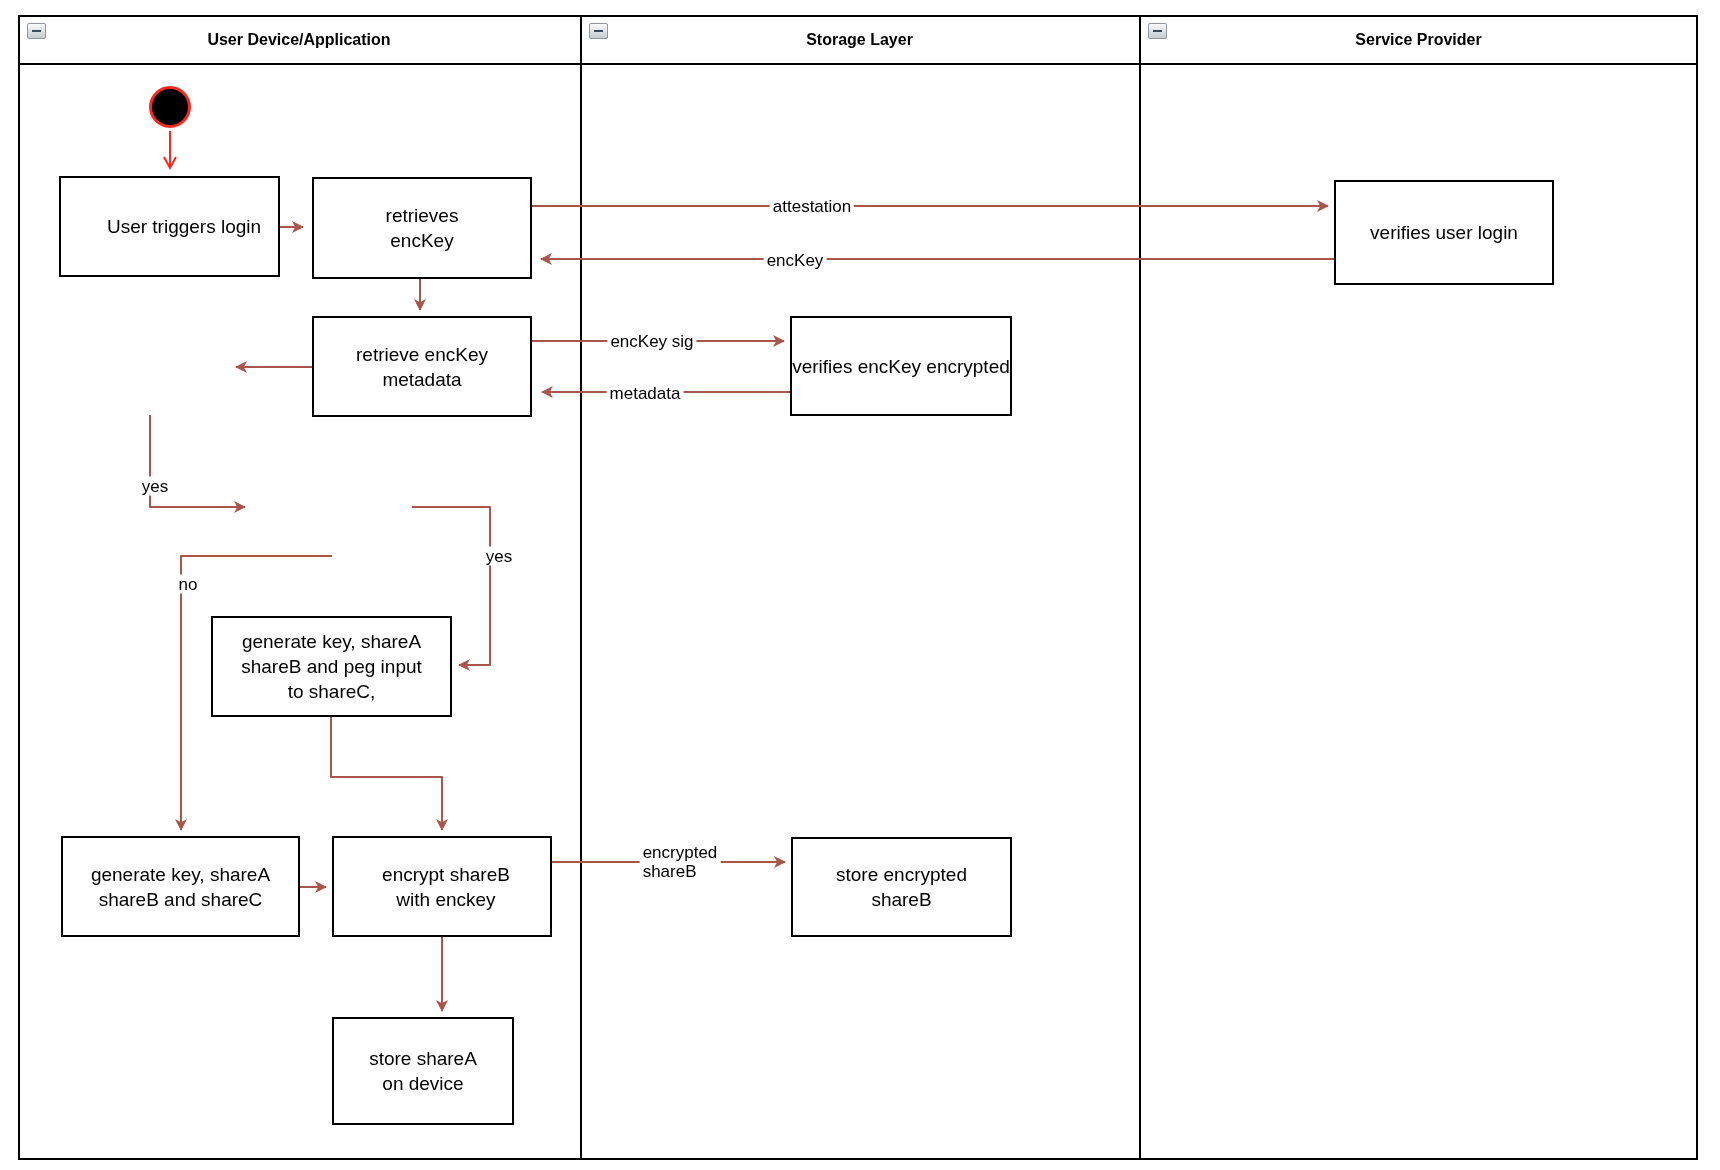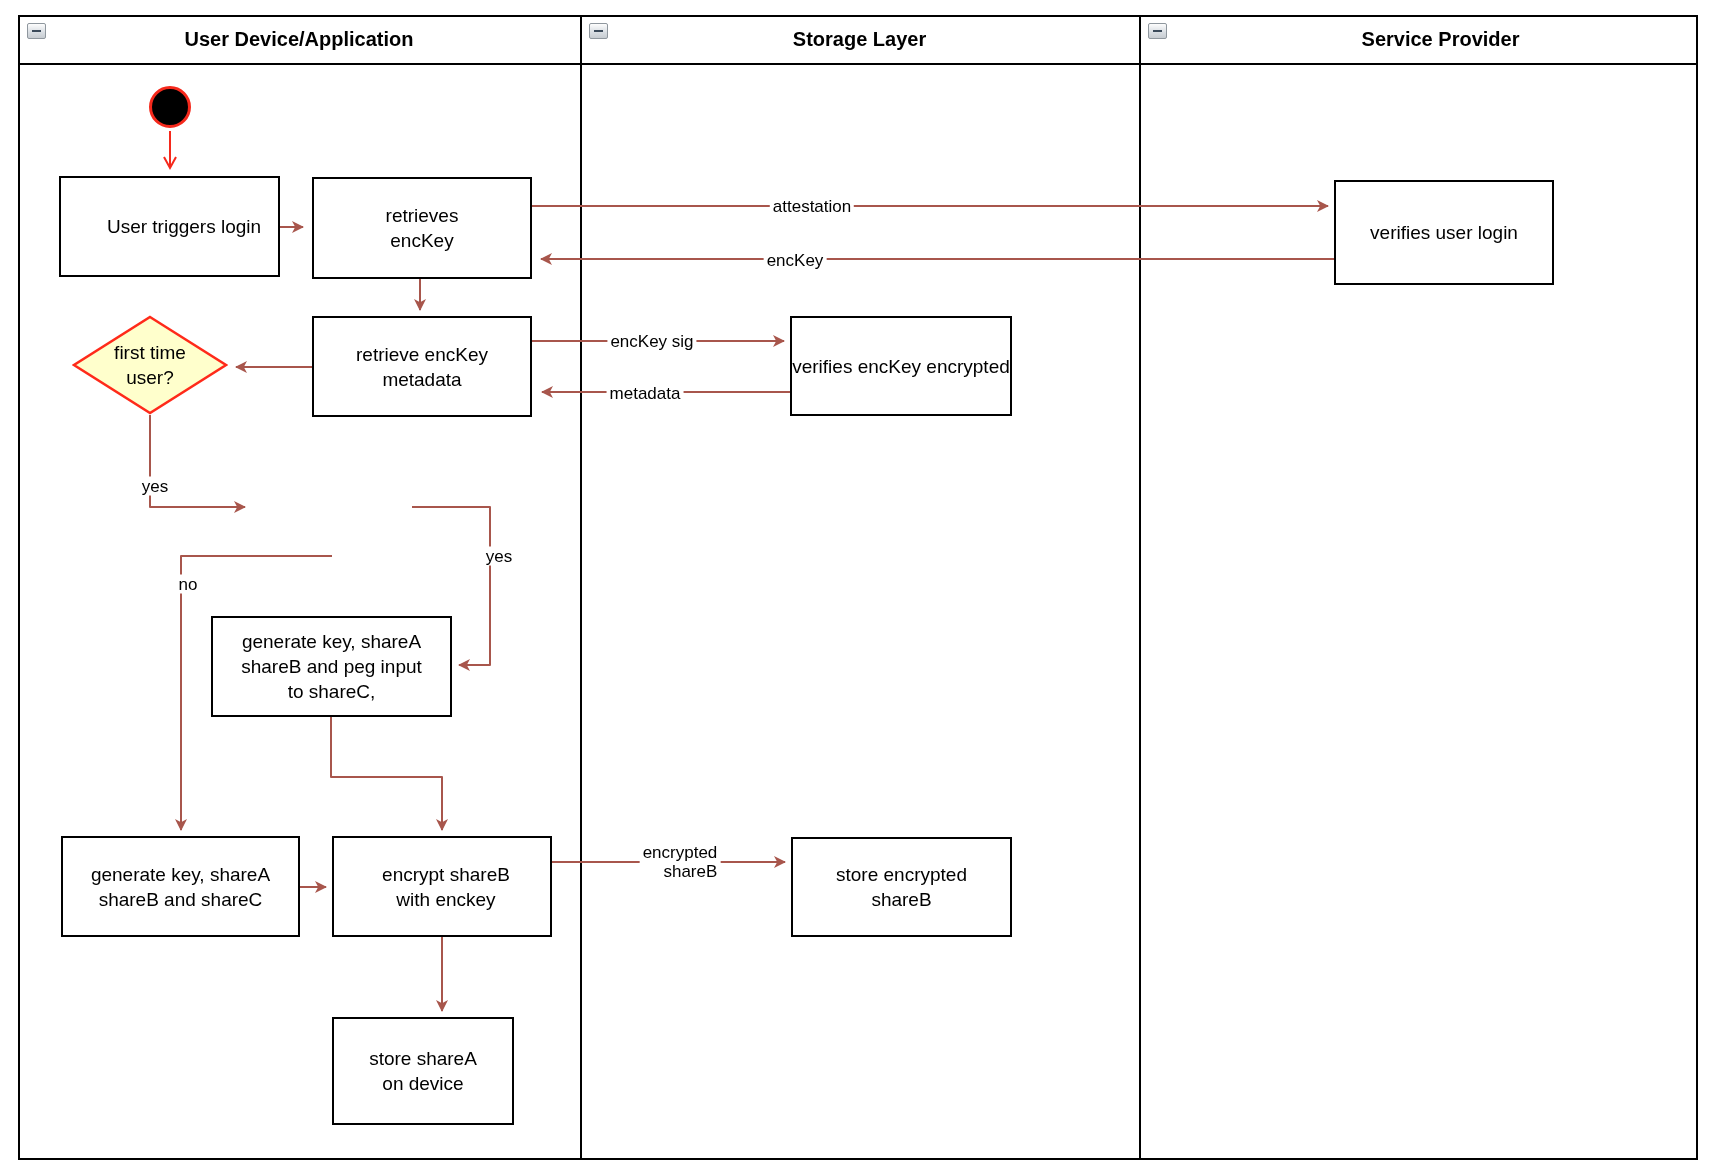--- a/index.html
+++ b/index.html
@@ -5,21 +5,21 @@
   html,body { margin:0; padding:0; background:#ffffff; }
   body { font-family: "Liberation Sans", sans-serif; }
   #canvas { position:relative; width:1720px; height:1170px; background:#ffffff; overflow:hidden; }
 
   
   .frame { position:absolute; left:18px; top:15px; width:1680px; height:1145px;
            border:2px solid #000; box-sizing:border-box; }
   .vline { position:absolute; top:15px; height:1145px; width:2px; background:#000; }
   .hline { position:absolute; left:18px; width:1680px; height:2px; background:#000; }
   .lane-title { position:absolute; height:65px; line-height:47px; text-align:center;
-                font-size:20px; font-weight:bold; color:#000; }
+                font-size:16px; font-weight:bold; color:#000; }
 
   .collapse-btn { position:absolute; width:19px; height:16px; box-sizing:border-box;
                   border:1px solid #8f979e; border-radius:2px;
                   background:linear-gradient(#fdfdfd,#d8dde2 60%,#c7ccd1);
                   display:flex; align-items:center; justify-content:center; }
   .collapse-btn .minus { width:9px; height:2px; background:#3b4a5a; display:block; }
 
   
   svg.edges { position:absolute; left:0; top:0; }
   path.edge { stroke:var(--edge,#a8564c); stroke-width:2; fill:none; stroke-linejoin:round; }
@@ -35,35 +35,35 @@
   .nowrap .node-label { white-space:nowrap; }
   .diamond svg { position:absolute; left:0; top:0; }
   .diamond polygon { fill:var(--diamond_fill,#ffffcc); stroke:var(--diamond_stroke,#ff2a1a); stroke-width:2.5; }
   .diamond .node-label { position:relative; }
   .start-node { position:absolute; width:36px; height:36px; border-radius:50%;
                 background:#000; border:3px solid var(--bright,#f5291c); box-sizing:content-box; }
 
   
   .edge-label { position:absolute; transform:translate(-50%,-50%); background:#ffffff;
                 padding:0 3px; font-size:17px; line-height:19px; color:#000;
-                text-align:right; white-space:pre-line; }
+                text-align:left; white-space:pre-line; }
 </style>
 </head>
 <body>
 
 <div id="canvas">
 
   <div class="frame"></div>
   <div class="vline" style="left:580px;"></div>
   <div class="vline" style="left:1139px;"></div>
   <div class="hline" style="top:63px;"></div>
 
   <div class="lane-title" style="left:18px;top:16px;width:562px;">User Device/Application</div>
   <div class="lane-title" style="left:580px;top:16px;width:559px;">Storage Layer</div>
-  <div class="lane-title" style="left:1139px;top:16px;width:559px;margin-left:22px;">Service Provider</div>
+  <div class="lane-title" style="left:1139px;top:16px;width:559px;">Service Provider</div>
 
   <div class="collapse-btn" style="left:27px;top:23px;">
       <span class="minus"></span>
     </div>
   <div class="collapse-btn" style="left:589px;top:23px;">
       <span class="minus"></span>
     </div>
   <div class="collapse-btn" style="left:1148px;top:23px;">
       <span class="minus"></span>
     </div>
@@ -111,27 +111,20 @@
 
   <div class="node box" style="left:312px;top:316px;width:220px;height:101px;">
     <span class="node-label">retrieve encKey
 metadata</span>
   </div>
 
   <div class="node box nowrap" style="left:790px;top:316px;width:222px;height:100px;">
     <span class="node-label">verifies encKey encrypted</span>
   </div>
 
-  <div class="node diamond" style="left:72px;top:315px;width:156px;height:100px;">
-    <svg width="156" height="100" viewBox="0 0 156 100">
-      <polygon points="78,2 154,50 78,98 2,50"></polygon>
-    </svg>
-    <span class="node-label">first time
-user?</span>
-  </div>
 
 
   <div class="node box" style="left:211px;top:616px;width:241px;height:101px;">
     <span class="node-label">generate key, shareA
 shareB and peg input
 to shareC,</span>
   </div>
 
   <div class="node box" style="left:61px;top:836px;width:239px;height:101px;">
     <span class="node-label">generate key, shareA

